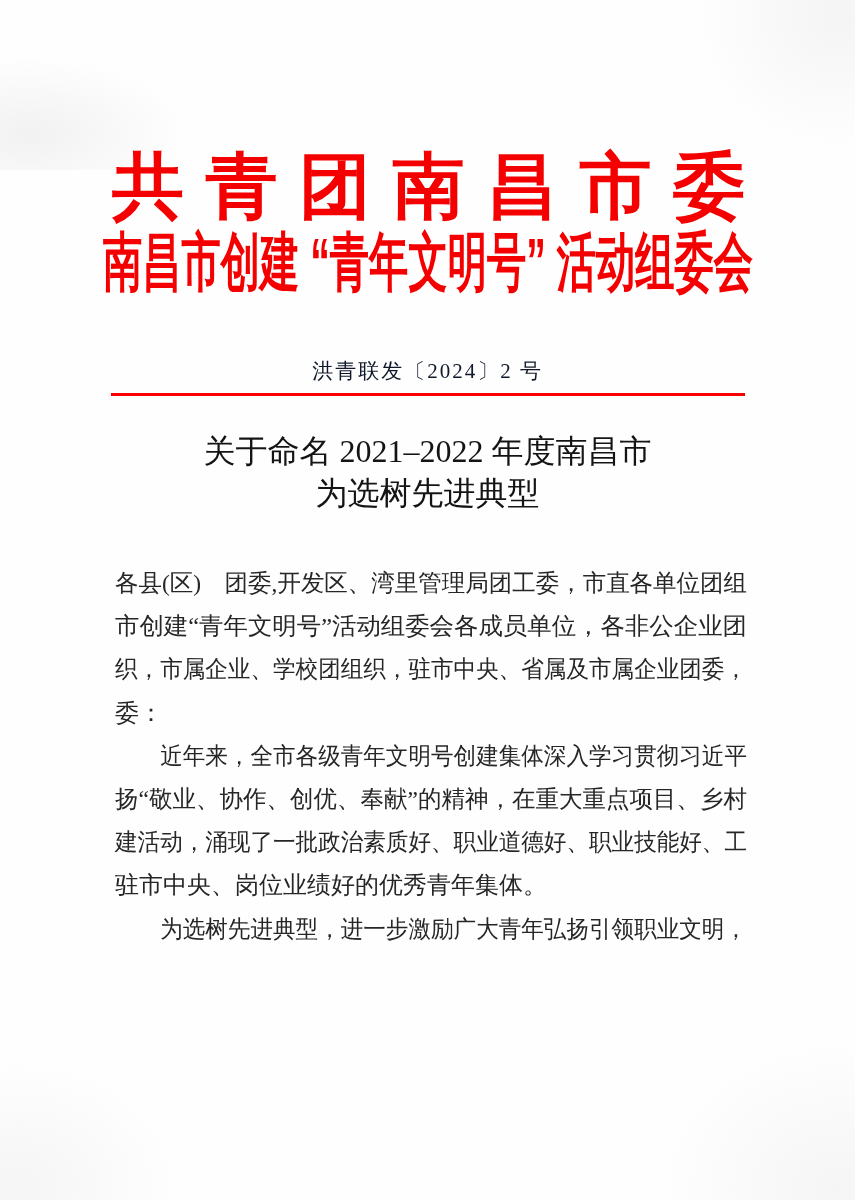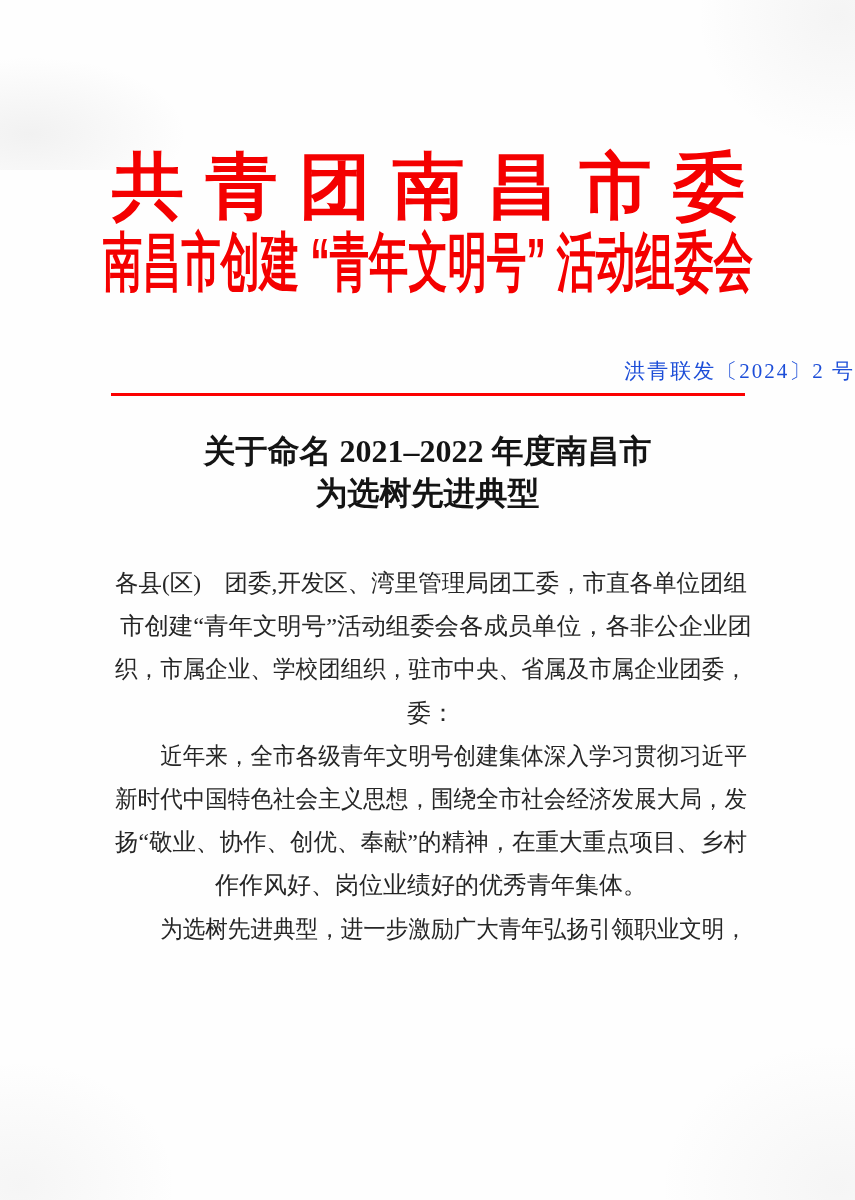--- a/index.html
+++ b/index.html
@@ -25,32 +25,32 @@
     font-size:72px; line-height:74px; font-weight:bold; color:#f40000;
   }
   .issuer2-wrap { position:absolute; top:226px; left:103px; height:74px; }
   .issuer2-wrap .fit {
     font-family:"Liberation Sans","DejaVu Sans",sans-serif;
     font-weight:bold; font-size:64px; line-height:72px; color:#f40000;
   }
   .fit { display:inline-block; white-space:pre; transform-origin:0 50%; }
 
   .docnum {
-    position:absolute; top:356px; left:0; width:855px; text-align:right;
-    font-size:21px; line-height:30px; letter-spacing:2px; color:#1d4ed8;font-family:Liberation Serif, serif;
+    position:absolute; top:356px; left:0; width:855px; text-align:center;
+    font-size:21px; line-height:30px; letter-spacing:2px; color:#0f172a;font-family:Liberation Serif, serif;
   }
   .redrule { position:absolute; top:393px; left:111px; width:634px; height:3px; background:#fb0000; }
 
   .title {
     position:absolute; top:430px; left:0; width:855px; text-align:center;
-    font-weight:bold; font-size:32px; line-height:42px; color:#141414;
+    font-weight:normal; font-size:32px; line-height:42px; color:#141414;
   }
 
   .bodytext { position:absolute; top:562px; left:115px; width:632px; font-size:24px; color:#262626; }
-  .bodytext .line { height:43.2px; line-height:43.2px; white-space:pre;text-align:center; }
+  .bodytext .line { height:43.2px; line-height:43.2px; white-space:pre; }
 </style>
 </head>
 <body>
 
 <div class="page">
 
   <div class="artifact art-tl"></div>
   <div class="artifact art-tr"></div>
   <div class="artifact art-bl"></div>
   <div class="artifact art-br"></div>
@@ -77,19 +77,19 @@
     <div>关于命名 2021–2022 年度南昌市</div>
     <div>为选树先进典型</div>
   </div>
 
   <div class="bodytext">
     <div class="line"><span class="fit" style="transform: scaleX(0.9784);">各县(区)　团委,开发区、湾里管理局团工委，市直各单位团组</span></div>
     <div class="line"><span class="fit" style="transform: scaleX(1.0172);">市创建“青年文明号”活动组委会各成员单位，各非公企业团</span></div>
     <div class="line"><span class="fit" style="transform: scaleX(0.9405);">织，市属企业、学校团组织，驻市中央、省属及市属企业团委，</span></div>
     <div class="line"><span class="fit">委：</span></div>
     <div class="line"><span class="fit" style="transform: scaleX(0.9405);">　　近年来，全市各级青年文明号创建集体深入学习贯彻习近平</span></div>
-    <div class="line"><span class="fit" style="transform: scaleX(0.9405);">新时代中国特色社会主义思想，围绕全市社会经济发展大局，发</span></div>
     <div class="line"><span class="fit" style="transform: scaleX(0.9794);">扬“敬业、协作、创优、奉献”的精神，在重大重点项目、乡村</span></div>
-    <div class="line"><span class="fit">作作风好、岗位业绩好的优秀青年集体。</span></div>
+    <div class="line"><span class="fit" style="transform: scaleX(0.9405);">建活动，涌现了一批政治素质好、职业道德好、职业技能好、工</span></div>
+    <div class="line"><span class="fit">驻市中央、岗位业绩好的优秀青年集体。</span></div>
     <div class="line"><span class="fit" style="transform: scaleX(0.9405);">　　为选树先进典型，进一步激励广大青年弘扬引领职业文明，</span></div>
   </div>
 
 </div>
 
 </body></html>

